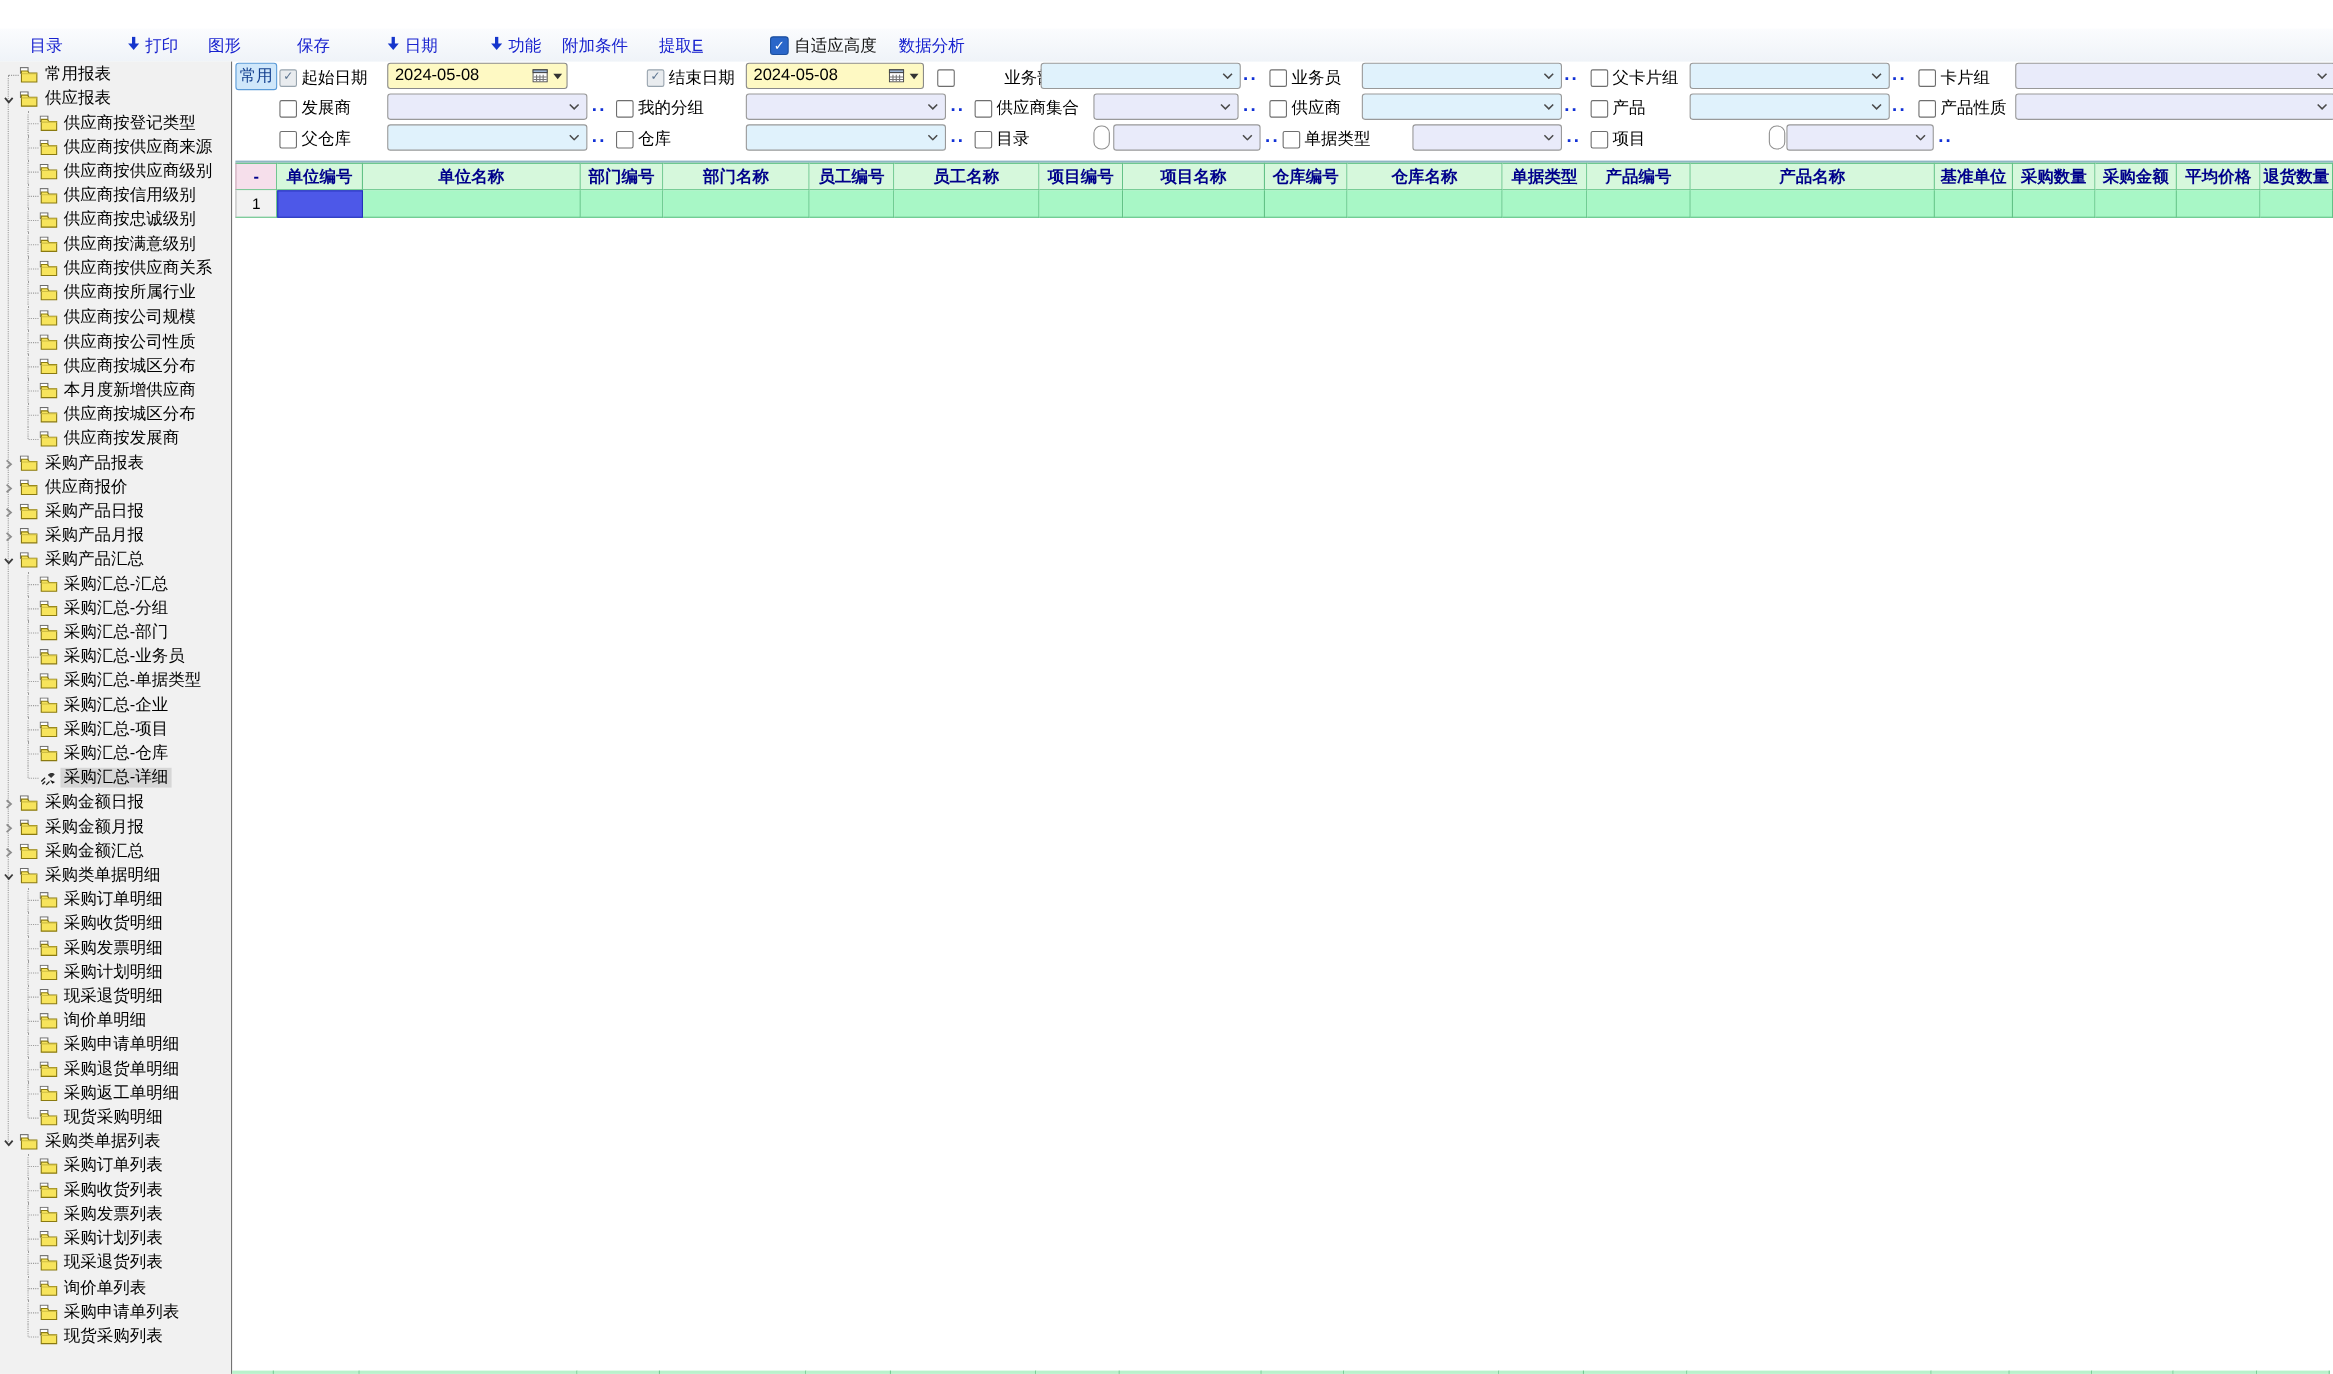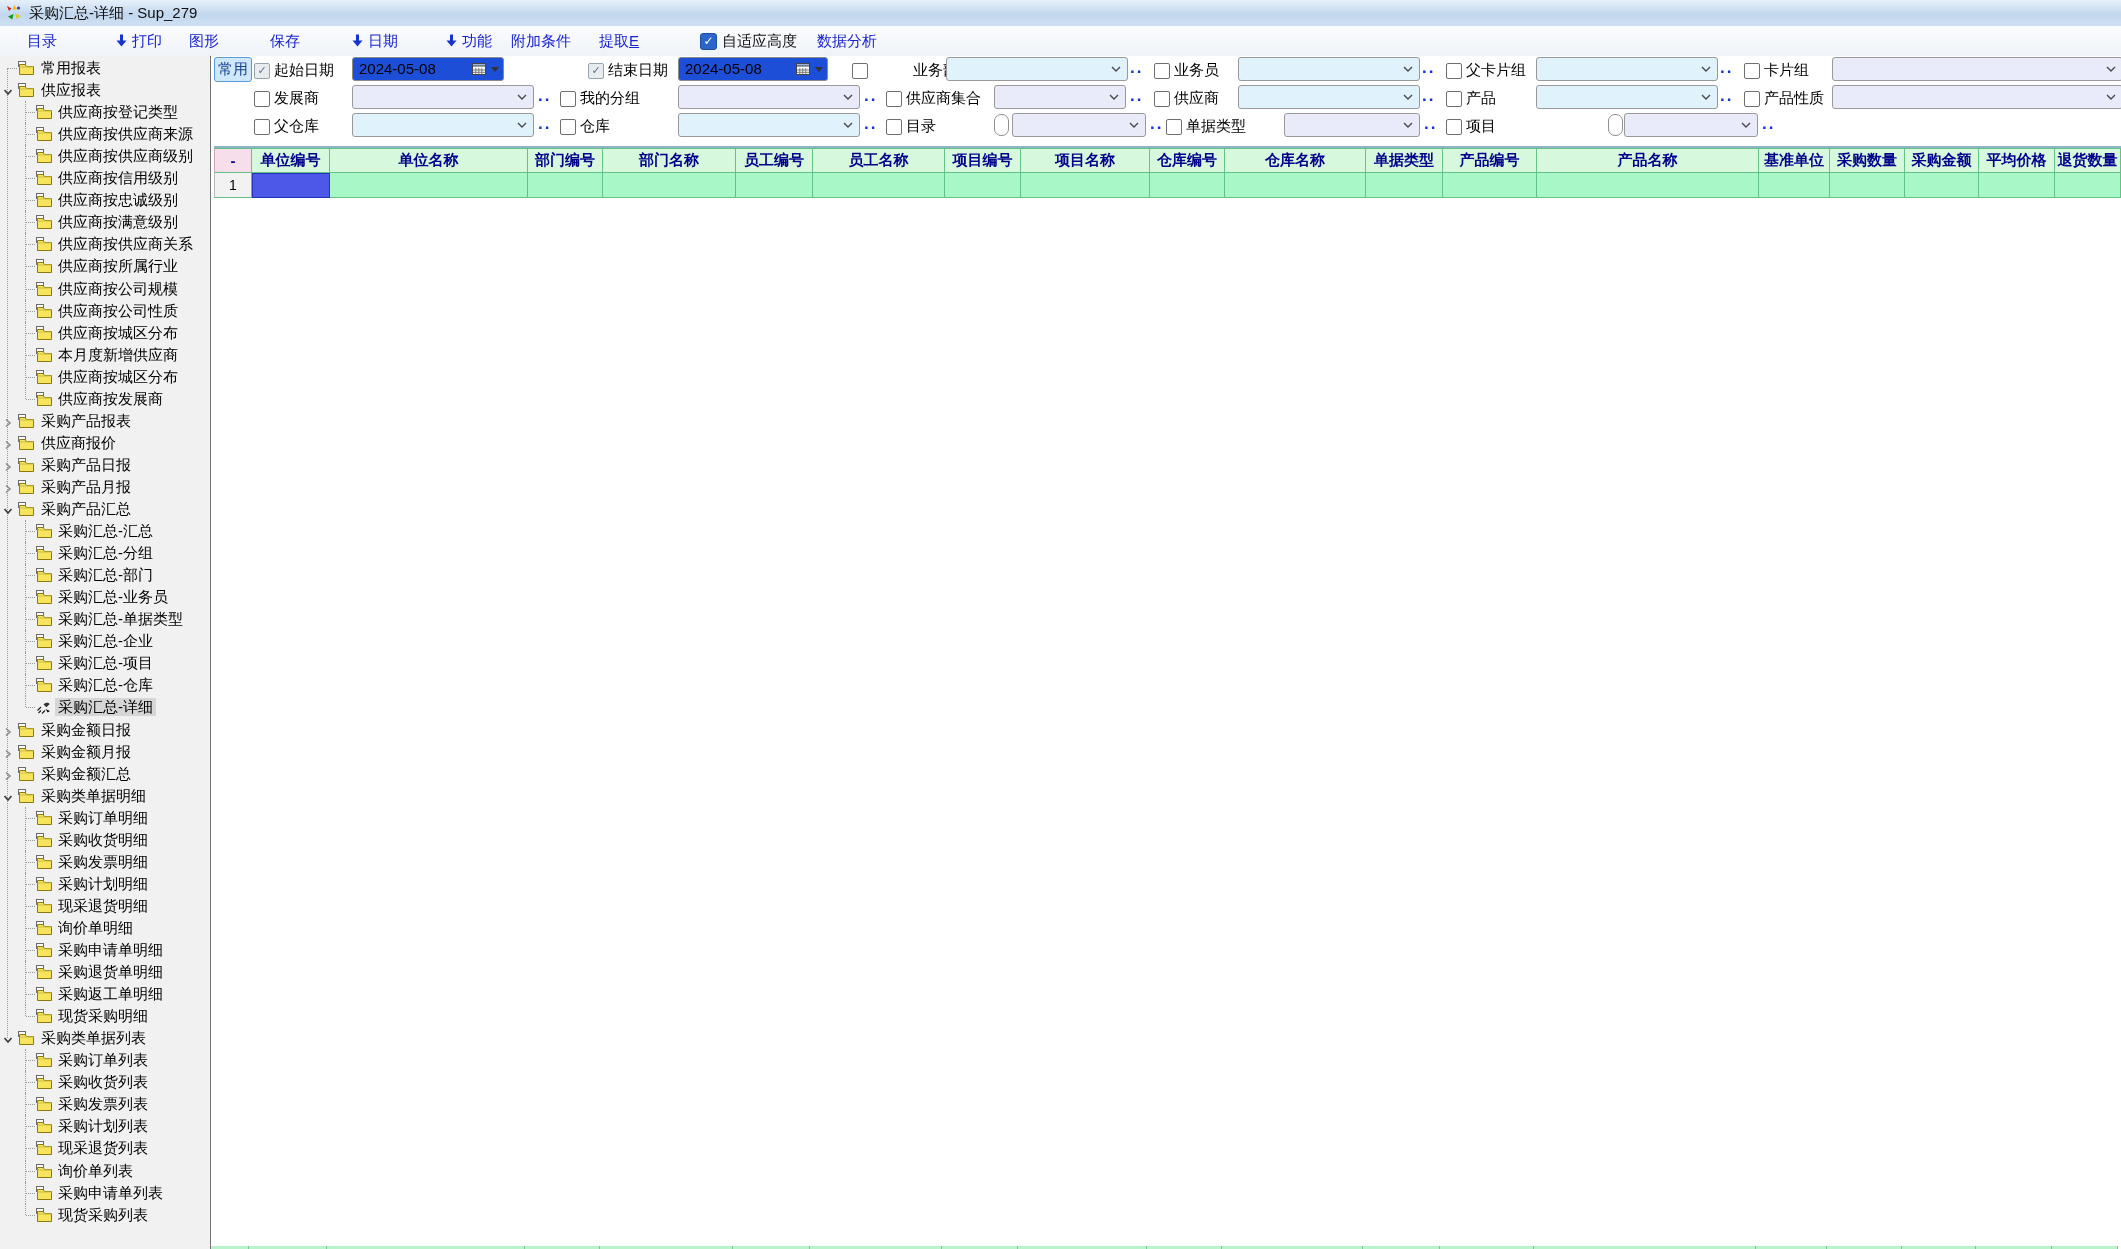--- a/index.html
+++ b/index.html
@@ -42,21 +42,21 @@
 
   
   .layer{position:absolute;inset:0;pointer-events:none;}
   .layer > *{pointer-events:auto;}
   .fav{position:absolute;width:36px;height:23px;background:#cfe7fa;border:1px solid #5b9bd8;
     border-radius:3px;color:#15418f;font-size:15px;display:flex;align-items:center;justify-content:center;}
   .fcb{position:absolute;display:inline-flex;align-items:center;gap:4px;font-size:15px;color:#000;white-space:nowrap;}
   .box{width:14px;height:14px;background:#fff;border:1px solid #6e6e6e;border-radius:2px;
     font-size:11px;line-height:13px;text-align:center;color:#5b7490;}
   .box.dis{background:#e9ecef;border-color:#98a4ae;}
-  .date{position:absolute;height:22px;background:#1d4ed8;border:1px solid #8a8a8a;border-radius:3px;}
+  .date{position:absolute;height:22px;background:#fef9c3;border:1px solid #8a8a8a;border-radius:3px;padding-left:12px;}
   .date .val{position:absolute;left:6px;top:2px;font-size:15px;color:#000;}
   .date .cal{position:absolute;right:17px;top:4px;display:inline-flex;}
   .date .tri{position:absolute;right:4px;top:9px;width:0;height:0;
     border-left:4px solid transparent;border-right:4px solid transparent;border-top:5px solid #333;}
   .combo{position:absolute;height:22px;border:1px solid #999;border-radius:3px;}
   .combo.cyan{background:#e0f2fc;} .combo.lav{background:#e9ebfa;}
   .combo .chv{position:absolute;right:6px;top:8px;display:inline-flex;}
   .more{position:absolute;color:#1131d6;font-weight:bold;font-size:17px;letter-spacing:2px;line-height:14px;}
   .oval{position:absolute;width:13px;height:20px;background:#fff;border:1px solid #909090;border-radius:7px;}
 
@@ -71,32 +71,20 @@
   .gdata.rownum{background:#f2f2f2;color:#000;font-size:14px;border-left:1px solid #bbb;}
   .gdata.selcell{background:#4d58e8;border:1px solid #2334bb;}
   .bstrip{position:absolute;left:211px;top:1246px;height:3px;display:flex;}
   .bstrip span{box-sizing:border-box;height:3px;background:#b9f2cb;border-right:1px solid #74c991;}
 </style>
 </head>
 <body>
 
 <div class="screen">
 
-  <div class="titlebar">
-    <span class="appicon">
-      <svg width="18" height="18" viewBox="0 0 18 18">
-        <path d="M2 2 l4.5 2.5 -2.5 2.5 z" fill="#cc2211"></path>
-        <path d="M9 1 l3 4 -4.2 1 z" fill="#eebb00"></path>
-        <path d="M3 12.5 l5.5 -2.5 -1.2 5.5 z" fill="#119922"></path>
-        <path d="M10 9.5 l6 2.5 -4.5 3 z" fill="#ddcc22"></path>
-        <circle cx="13.5" cy="4" r="1.6" fill="#2244cc"></circle>
-      </svg>
-    </span>
-    <span class="wtitle">采购汇总-详细 - Sup_279</span>
-  </div>
 
   <div class="menubar" id="menubar">
       <div class="menu-item" style="left: 27px;">
         <span>目录</span>
       </div>
       <div class="menu-item" style="left: 116px;">
         <span><svg width="11" height="13" viewBox="0 0 11 13">
             <rect x="4" y="0.5" width="3" height="6.5" fill="#1535cc"></rect>
             <polygon points="0.5,6.5 10.5,6.5 5.5,12.5" fill="#1535cc"></polygon>
           </svg></span>

